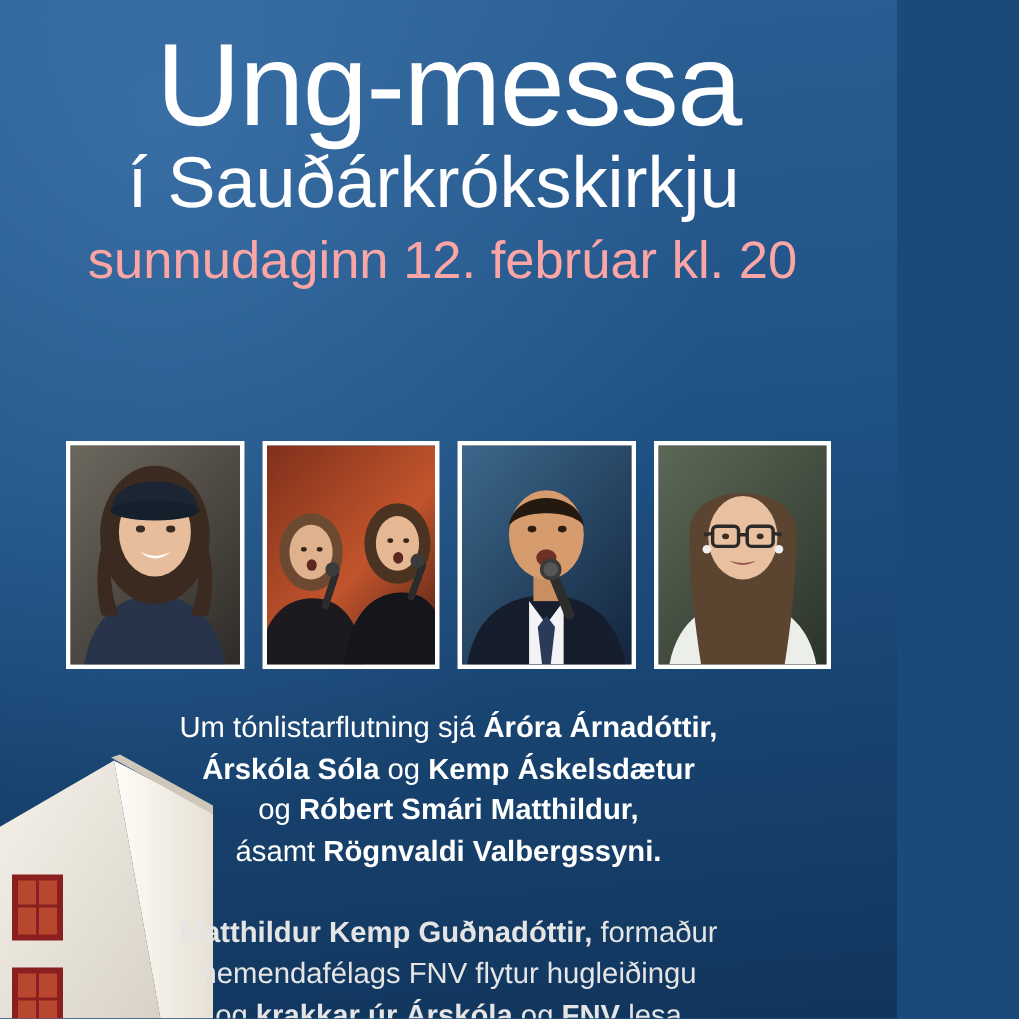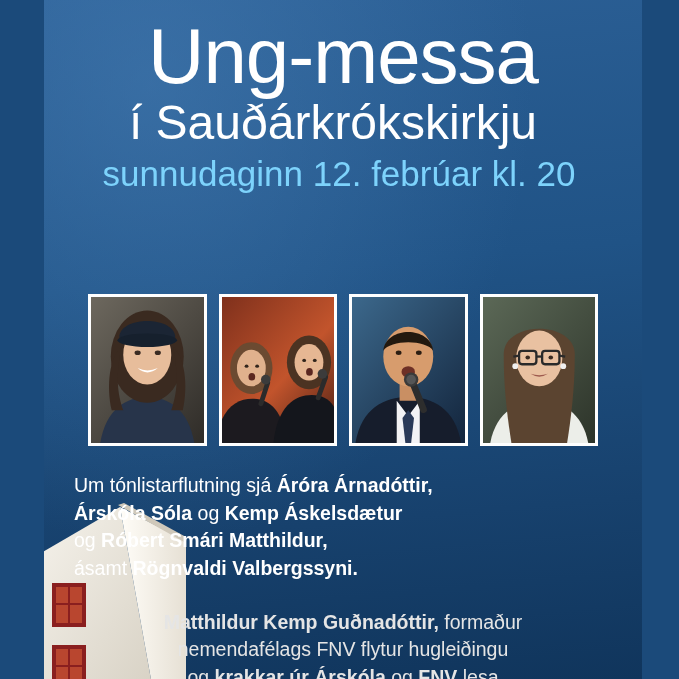--- a/index.html
+++ b/index.html
@@ -13,21 +13,20 @@
     font-family: "Liberation Sans", sans-serif;
     background: #1b4a7a;
   }
   .poster {
     position: relative;
     width: 598px;
     height: 679px;
     background: linear-gradient(160deg, #2a5d92 0%, #1e4f84 35%, #194madd 60%, #123f6e 100%);
     background-color: #1d5185;
     overflow: hidden;
-    margin-left: 44px;
   }
   .bg-grad {
     position: absolute;
     inset: 0;
     background:
       radial-gradient(ellipse at 18% 12%, rgba(70,125,180,0.55) 0%, rgba(30,80,135,0) 55%),
       linear-gradient(175deg, #2b5f95 0%, #205386 40%, #17416d 75%, #10355c 100%);
   }
   
   .church {
@@ -62,21 +61,21 @@
     text-align: center;
     color: #ffffff;
     font-weight: 400;
   }
   .subtitle2 {
     font-size: 35px;
     line-height: 1.1;
     margin: 6px 0 0 0;
     padding-right: 8px;
     text-align: center;
-    color: #7dd3fc;
+    color: #fca5a5;
     font-weight: 400;
   }
   .tagline {
     margin: 22px 20px 0 20px;
     text-align: center;
     color: #ffffff;
     font-size: 21px;
     line-height: 1.35;
   }
   .tagline .b { font-weight: bold; }
@@ -96,20 +95,21 @@
     border: 3px solid #ffffff;
     box-sizing: border-box;
     overflow: hidden;
     background: #333;
   }
   .photo svg { display: block; width: 100%; height: 100%; }
 
   .credits {
     position: relative;
     margin: 26px 30px 0 30px;
+    text-align: center;
     color: #ffffff;
     font-size: 19.5px;
     line-height: 1.42;
   }
   .credits .b { font-weight: bold; }
   .credits-2 {
     position: relative;
     margin: 26px 30px 0 30px;
     text-align: center;
     color: #e5e5e5;

